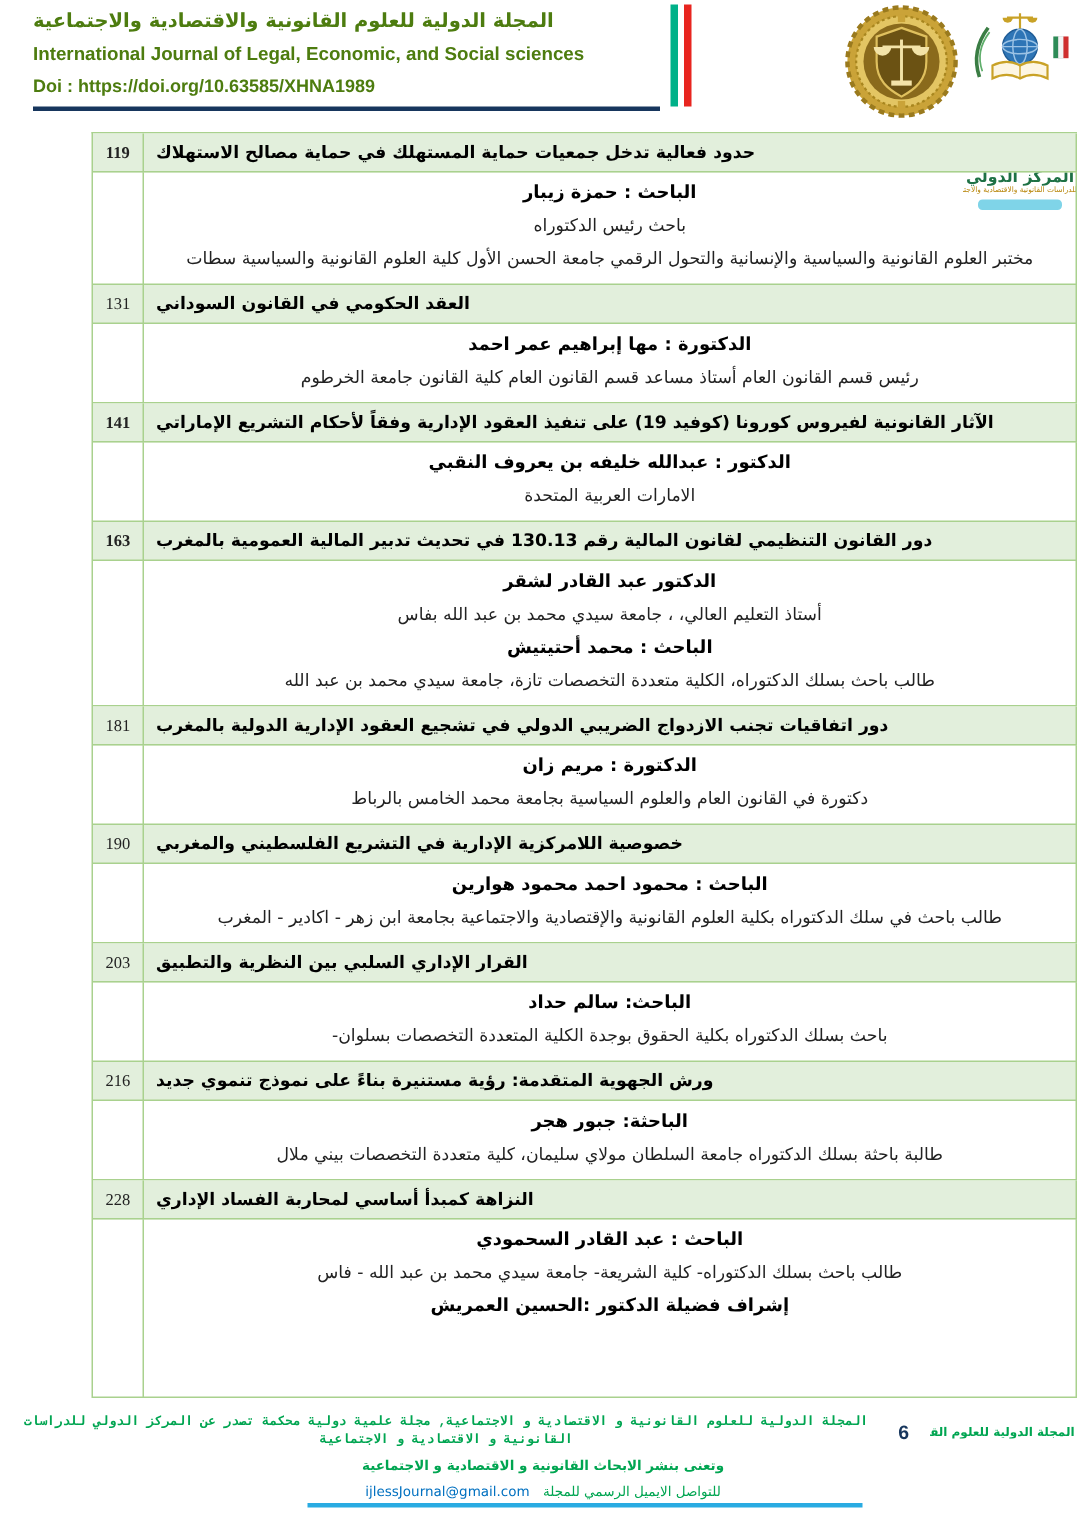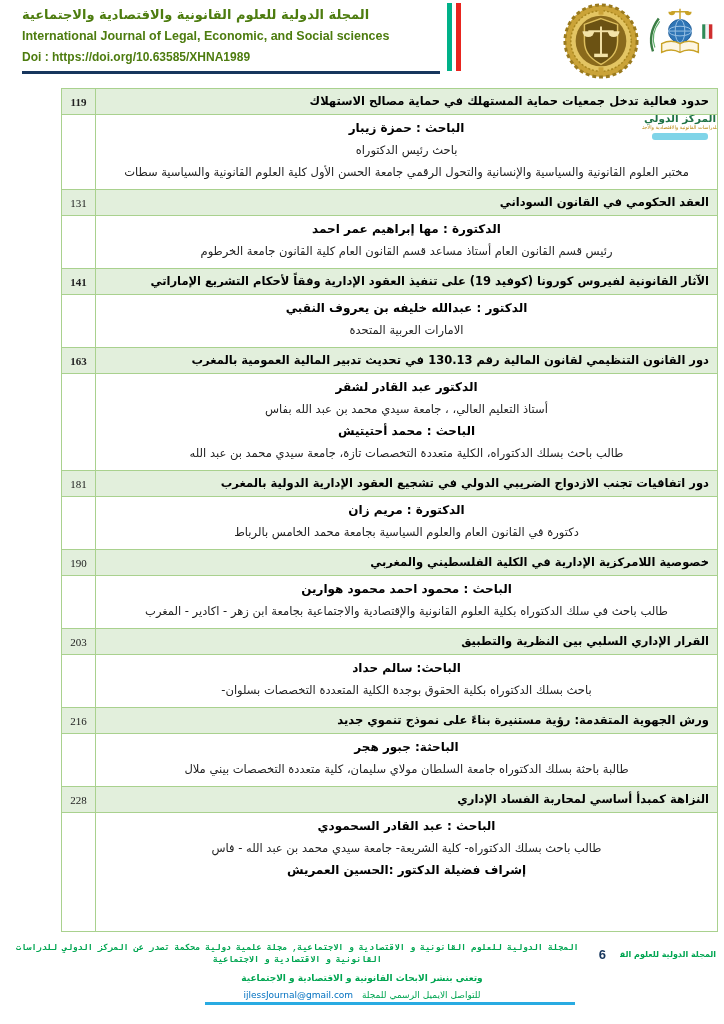--- a/index.html
+++ b/index.html
@@ -28,21 +28,21 @@
   
   .toc{position:absolute;top:88px;left:61px;width:656px;
        display:grid;grid-template-columns:34px 622px;
        border-top:1px solid #a9d18e;border-left:1px solid #a9d18e;}
   .tcell{border-right:1px solid #a9d18e;border-bottom:1px solid #a9d18e;box-sizing:border-box;}
   .green{background:#e2efdc;}
   .num-cell{display:flex;align-items:center;justify-content:center;
             font-family:"Liberation Serif",serif;font-size:11px;color:#222;}
   .num-cell.pb{font-weight:bold;}
   .title-cell{font-weight:bold;font-size:11.5px;line-height:15px;color:#000;
-              text-align:right;padding:5px 8px;direction:rtl;}
+              text-align:left;padding:5px 8px;direction:rtl;}
   .detail-cell{padding:2px 8px 6px;direction:rtl;text-align:center;}
   .toc > .detail-cell:last-child{padding-bottom:50px;}
   .dline{font-size:11.5px;line-height:22px;color:#222;}
   .dline.b{font-weight:bold;color:#000;font-size:12px;}
   
   .footer{position:absolute;left:0;top:942px;width:724px;height:70px;}
   .f-line1{display:flex;direction:rtl;align-items:center;gap:14px;padding:0 8px 0 10px;}
   .f-name{flex:0 0 96px;font-size:8px;color:#00a551;font-weight:bold;white-space:nowrap;
           overflow:hidden;direction:rtl;}
   .f-page{font-size:13px;font-weight:bold;color:#17365d;font-family:"Liberation Sans",sans-serif;}
@@ -146,21 +146,21 @@
       <div class="dline">طالب باحث بسلك الدكتوراه، الكلية متعددة التخصصات تازة، جامعة سيدي محمد بن عبد الله</div>
     </div>
     <div class="num-cell tcell green">181</div>
     <div class="title-cell tcell green">دور اتفاقيات تجنب الازدواج الضريبي الدولي  في تشجيع العقود الإدارية الدولية بالمغرب</div>
     <div class="num-cell tcell"></div>
     <div class="detail-cell tcell">
       <div class="dline b">الدكتورة : مريم زان</div>
       <div class="dline">دكتورة في القانون العام والعلوم السياسية بجامعة محمد الخامس بالرباط</div>
     </div>
     <div class="num-cell tcell green">190</div>
-    <div class="title-cell tcell green">خصوصية اللامركزية الإدارية في الكلية الفلسطيني والمغربي</div>
+    <div class="title-cell tcell green">خصوصية اللامركزية الإدارية في التشريع الفلسطيني والمغربي</div>
     <div class="num-cell tcell"></div>
     <div class="detail-cell tcell">
       <div class="dline b">الباحث : محمود احمد محمود هوارين</div>
       <div class="dline">طالب باحث في سلك الدكتوراه بكلية العلوم القانونية والإقتصادية والاجتماعية بجامعة ابن زهر - اكادير - المغرب</div>
     </div>
     <div class="num-cell tcell green">203</div>
     <div class="title-cell tcell green">القرار الإداري السلبي بين النظرية والتطبيق</div>
     <div class="num-cell tcell"></div>
     <div class="detail-cell tcell">
       <div class="dline b">الباحث: سالم حداد</div>

